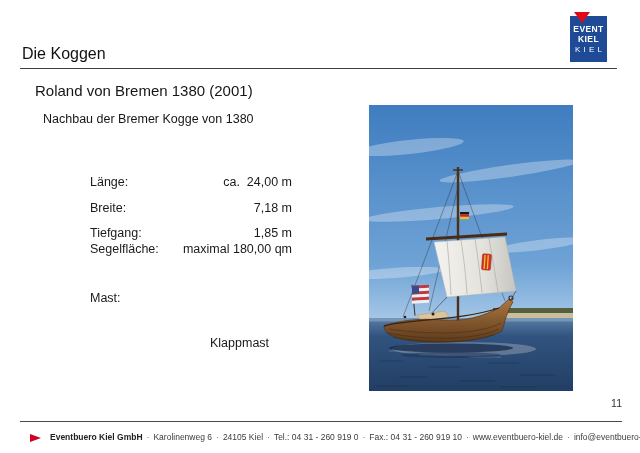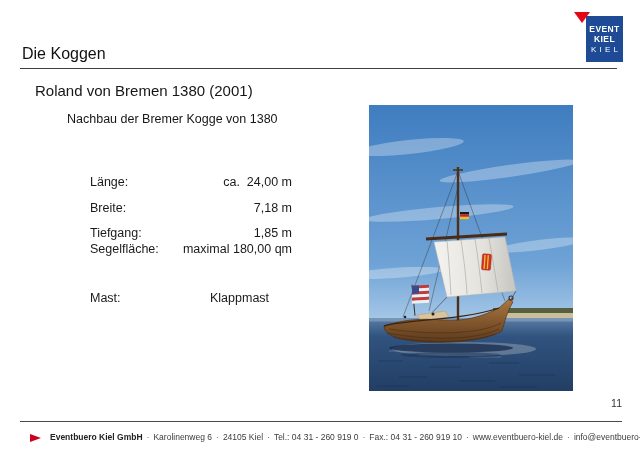--- a/index.html
+++ b/index.html
@@ -18,46 +18,45 @@
   }
   .title-rule{
     left:20px;top:68px;width:597px;height:1px;background:#3f3f3f;
   }
   .subtitle{
     left:35px;top:81px;
     font-size:15px;line-height:19px;color:#161616;
   }
   .description{
     left:43px;top:111px;
-    font-size:12.5px;line-height:16px;color:#161616;margin-left:24px;
+    font-size:12.5px;line-height:16px;color:#161616;
   }
   
   .logo{left:570px;top:16px;width:37px;height:46px;}
   .logo-square{
     position:absolute;left:0;top:0;width:37px;height:46px;
     background:#1f4b96;
     display:flex;flex-direction:column;align-items:center;justify-content:center;
     color:#fff;
-    margin-left:16px;
   }
   .logo-line{font-weight:bold;font-size:8.5px;line-height:10px;letter-spacing:.4px;}
   .logo-kiel{font-weight:normal;font-size:8px;line-height:10px;letter-spacing:3.2px;margin-top:1px;text-indent:3.2px;}
   .logo-triangle{
     position:absolute;left:4px;top:-4px;
     width:0;height:0;
     border-left:8px solid transparent;
     border-right:8px solid transparent;
     border-top:11px solid #e30613;
   }
   
   .specs{left:90px;top:174px;width:202px;height:130px;font-size:12.5px;}
   .spec-row{position:absolute;left:0;width:202px;height:16px;line-height:16px;}
   .spec-label{position:absolute;left:0;white-space:pre;}
   .spec-value{position:absolute;right:0;text-align:right;white-space:pre;}
-  .spec-value.val-left{right:auto;left:120px;text-align:left;}
+  .spec-value.val-left{right:auto;left:120px;text-align:left;margin-top:45px;}
   
   .photo{left:369px;top:105px;width:204px;height:286px;}
   .photo svg{display:block;}
   
   .page-number{left:600px;top:397px;width:22px;text-align:right;font-size:10.5px;color:#333;}
   
   .footer-rule{left:20px;top:421px;width:602px;height:1px;background:#4a4a4a;}
   .footer{
     left:30px;top:428px;width:600px;height:14px;
     display:flex;align-items:flex-end;

